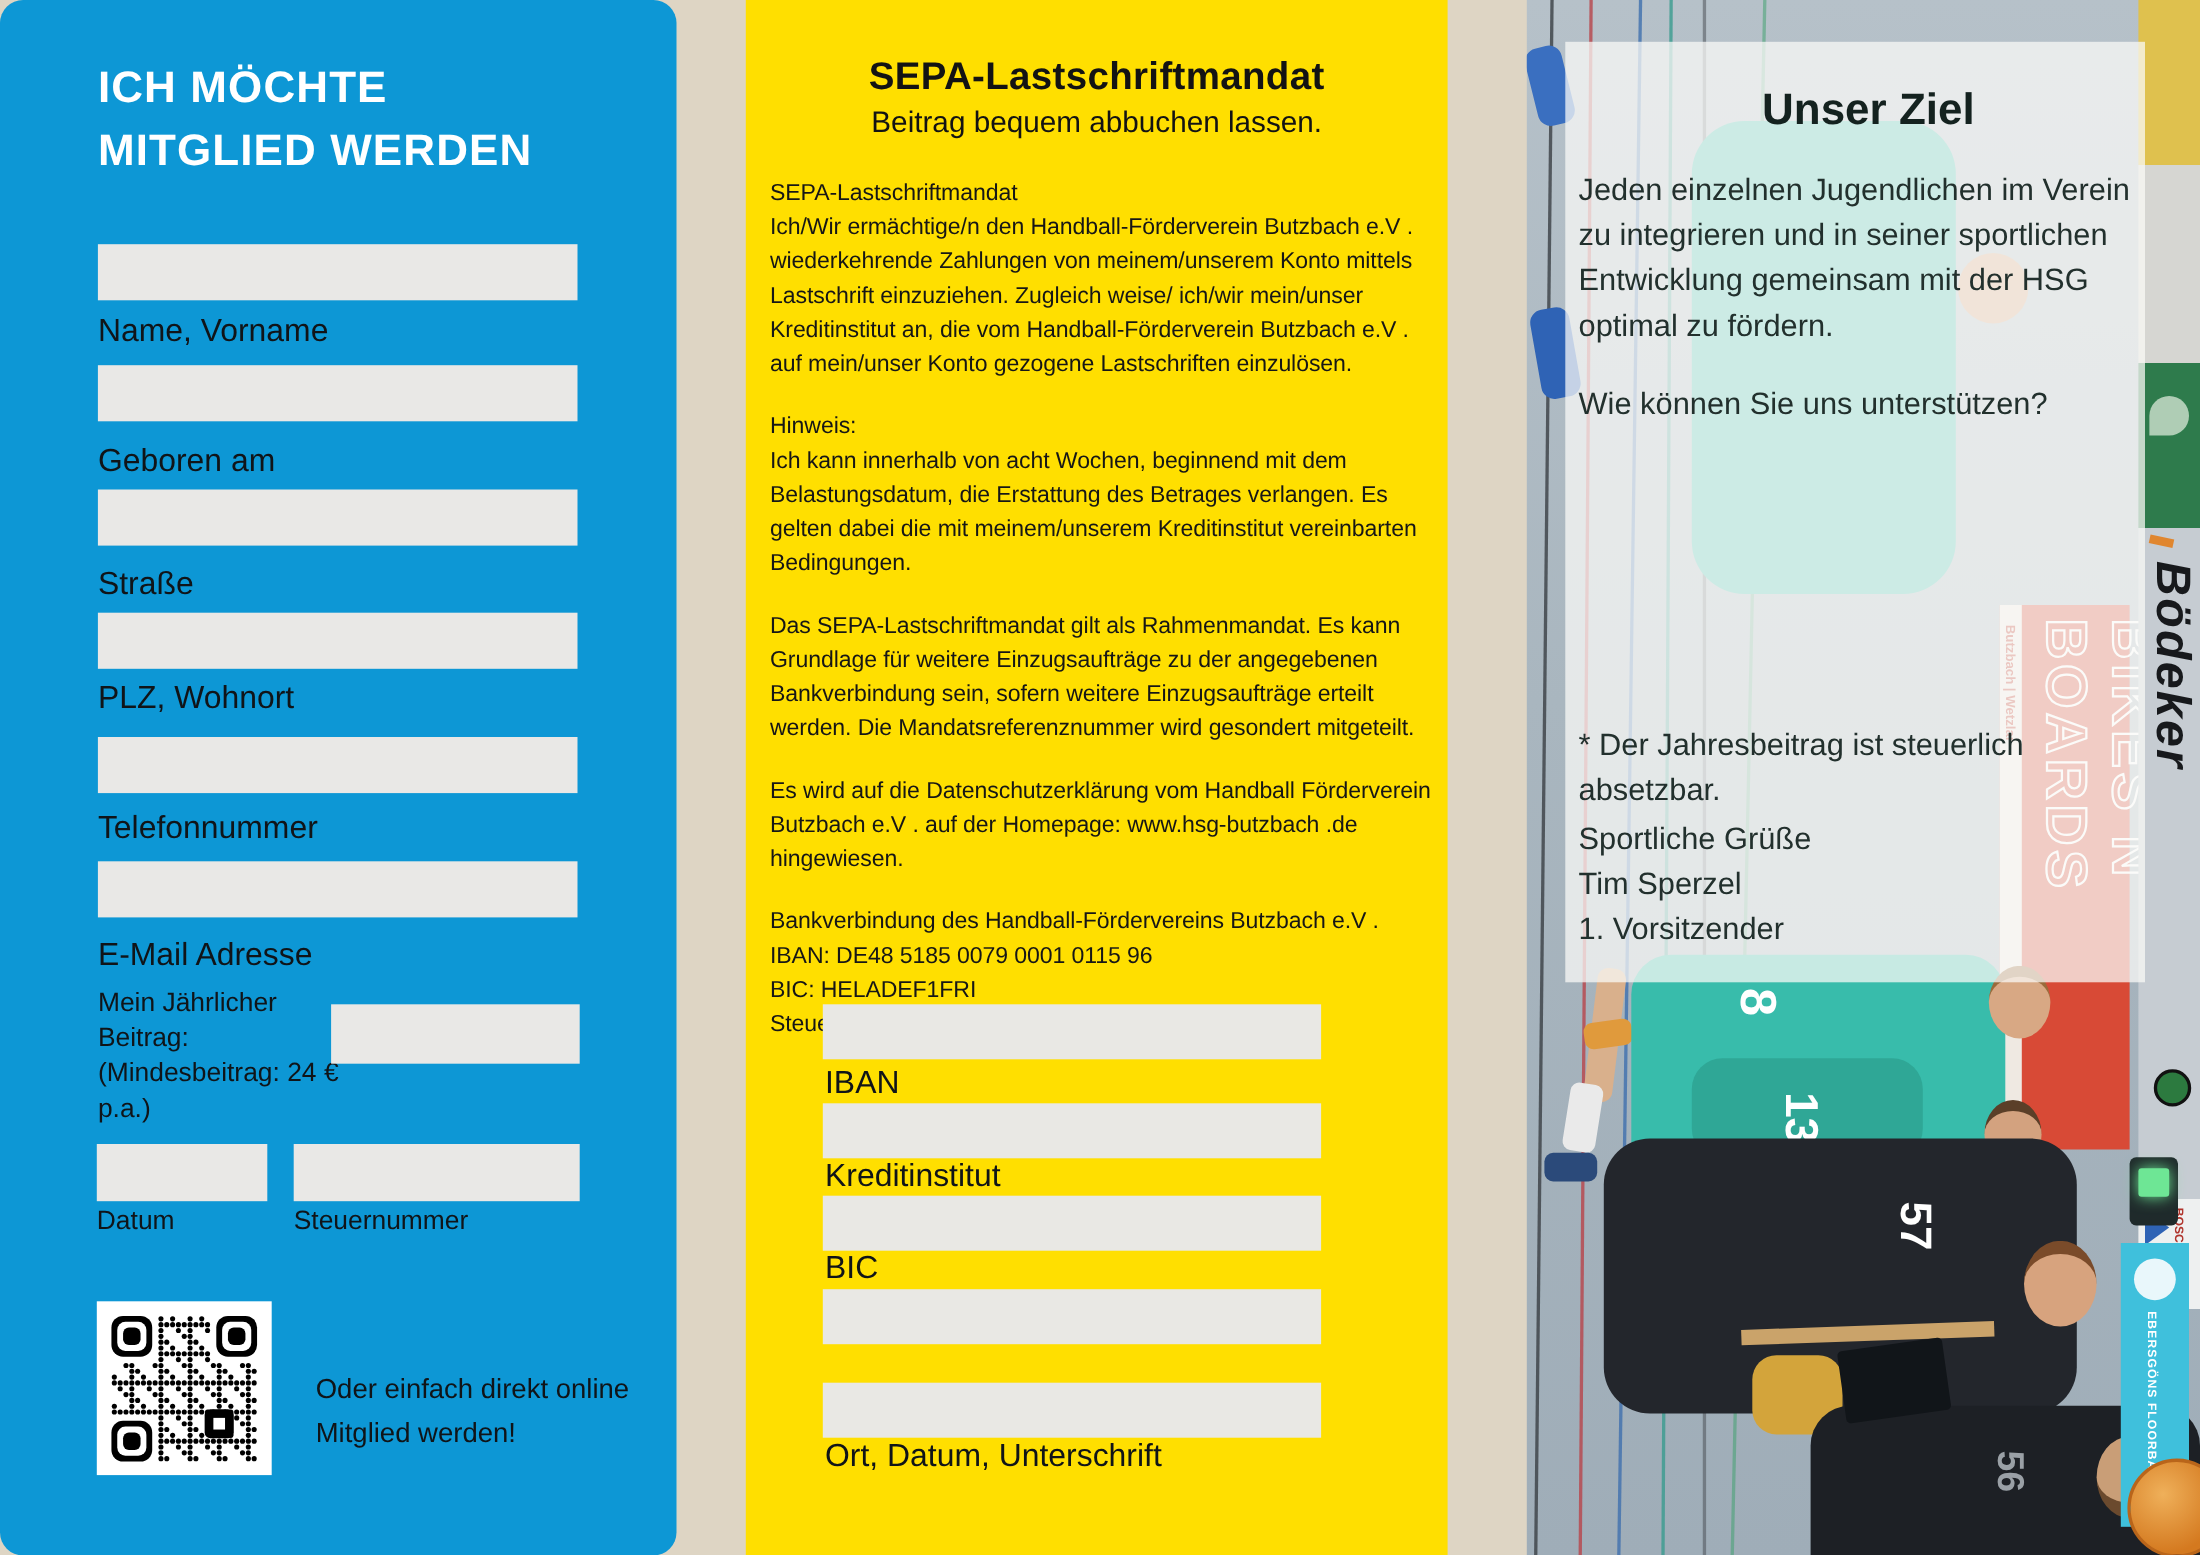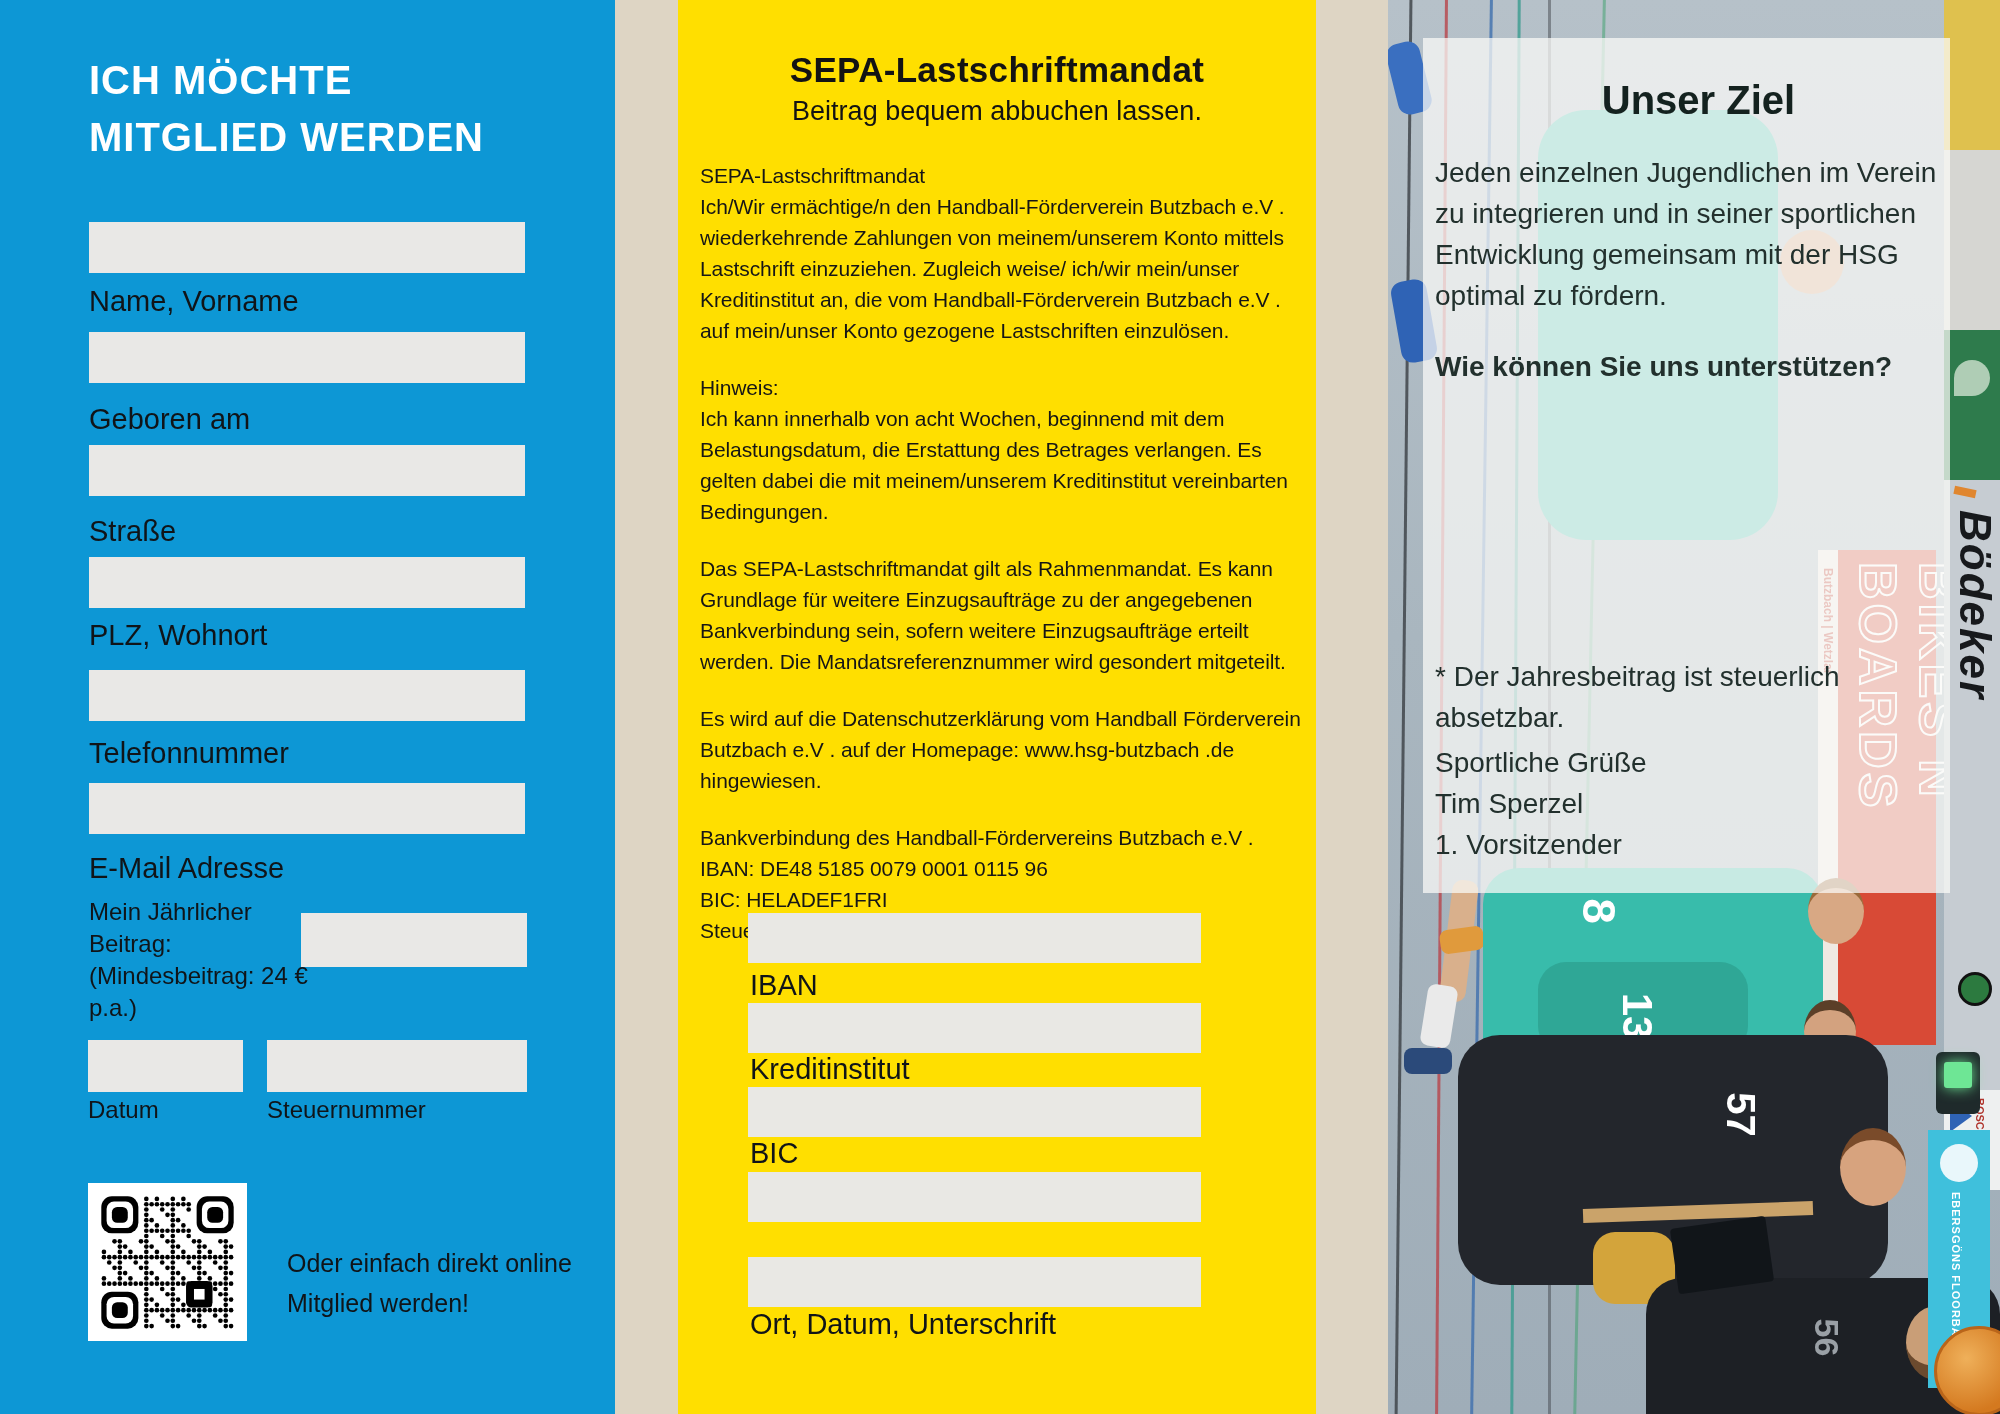--- a/index.html
+++ b/index.html
@@ -1,21 +1,21 @@
 <!DOCTYPE html>
 <html><head>
 <meta charset="utf-8">
 <style>
   html,body{margin:0;padding:0;}
   body{width:2000px;height:1414px;position:relative;background:#ded5c4;
        font-family:"Liberation Sans",sans-serif;overflow:hidden;}
   .panel{position:absolute;top:0;height:1414px;}
   .pre{white-space:pre-line;}
   
-  .panel-left{left:0;width:615px;background:#0d97d5;}
+  .panel-left{left:0;width:615px;background:#0d97d5;border-radius:21px;}
   .bp-title{position:absolute;left:89px;top:52px;color:#ffffff;font-size:40px;
             font-weight:900;line-height:57px;letter-spacing:1px;}
   .bfield{position:absolute;left:89px;width:436px;height:51px;background:#e9e8e6;}
   .blabel{position:absolute;left:89px;font-size:29px;color:#101418;}
   .bnote{position:absolute;left:89px;top:896px;width:232px;font-size:24px;
          line-height:32px;color:#101418;}
   .beitrag-field{position:absolute;left:301px;top:913px;width:226px;height:54px;background:#e9e8e6;}
   .datum-field{position:absolute;left:88px;top:1040px;width:155px;height:52px;background:#e9e8e6;}
   .unterschrift-field{position:absolute;left:267px;top:1040px;width:260px;height:52px;background:#e9e8e6;}
   .slabel{position:absolute;font-size:24px;color:#101418;}
@@ -37,21 +37,21 @@
   .panel-photo{left:1388px;width:612px;background:linear-gradient(180deg,#b6c1c9 0%,#a9b6bf 45%,#9fadb8 100%);overflow:hidden;}
   .ph{position:absolute;}
   .floorline{position:absolute;top:-20px;height:1460px;width:3px;opacity:.8;}
   .vtext{writing-mode:vertical-rl;}
   .overlay{position:absolute;left:35px;top:38px;width:527px;height:855px;
            background:rgba(250,250,247,0.74);z-index:5;}
   .ov-title{position:absolute;left:35px;top:78px;width:527px;text-align:center;
             font-size:40px;font-weight:bold;color:#14221f;z-index:6;margin-left:12px;}
   .ov-p{position:absolute;left:47px;width:506px;font-size:28px;line-height:41px;
         color:#22302d;z-index:6;}
-  .ov-h2{font-weight:bold;margin-top:44px;}
+  .ov-h2{font-weight:normal;margin-top:44px;}
   .jersey-num{position:absolute;color:#ffffff;font-weight:bold;transform:rotate(90deg);z-index:2;}
   .z1{z-index:1;} .z2{z-index:2;} .z3{z-index:3;}
 </style>
 </head>
 <body>
 
 <div class="panel panel-left">
   <div class="bp-title pre">ICH MÖCHTE
 MITGLIED WERDEN</div>
 

